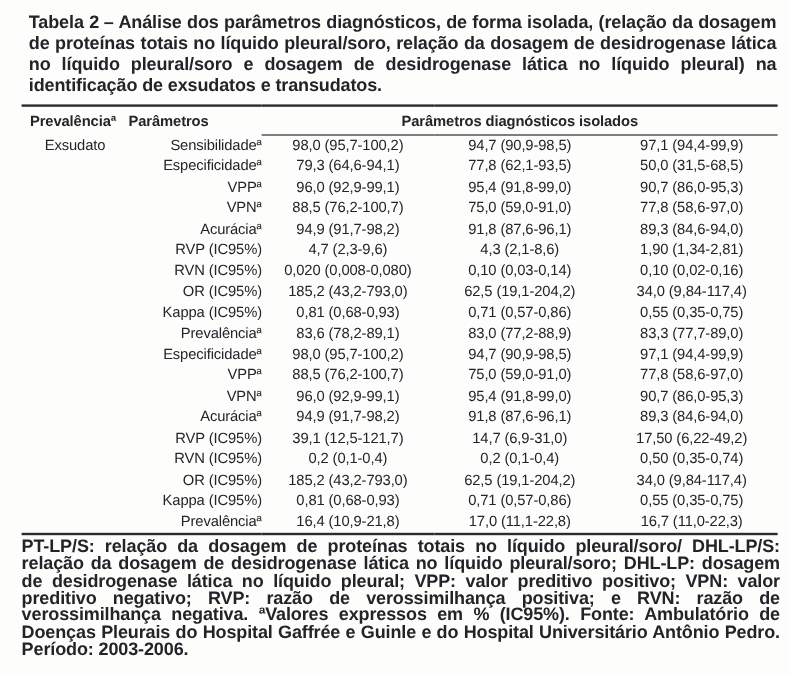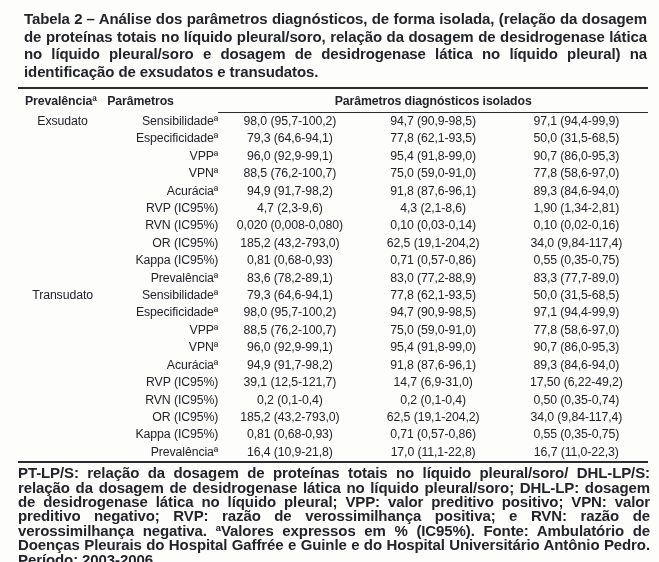--- a/index.html
+++ b/index.html
@@ -132,27 +132,20 @@
           <td class="col-val">0,55 (0,35-0,75)</td>
         </tr>
         <tr>
           <td class="col-diag"></td>
           <td class="col-param">Prevalênciaª</td>
           <td class="col-val">83,6 (78,2-89,1)</td>
           <td class="col-val">83,0 (77,2-88,9)</td>
           <td class="col-val">83,3 (77,7-89,0)</td>
         </tr>
         <tr>
-          <td class="col-diag">Transudato</td>
-          <td class="col-param">Sensibilidadeª</td>
-          <td class="col-val">79,3 (64,6-94,1)</td>
-          <td class="col-val">77,8 (62,1-93,5)</td>
-          <td class="col-val">50,0 (31,5-68,5)</td>
-        </tr>
-        <tr>
           <td class="col-diag"></td>
           <td class="col-param">Especificidadeª</td>
           <td class="col-val">98,0 (95,7-100,2)</td>
           <td class="col-val">94,7 (90,9-98,5)</td>
           <td class="col-val">97,1 (94,4-99,9)</td>
         </tr>
         <tr>
           <td class="col-diag"></td>
           <td class="col-param">VPPª</td>
           <td class="col-val">88,5 (76,2-100,7)</td>

